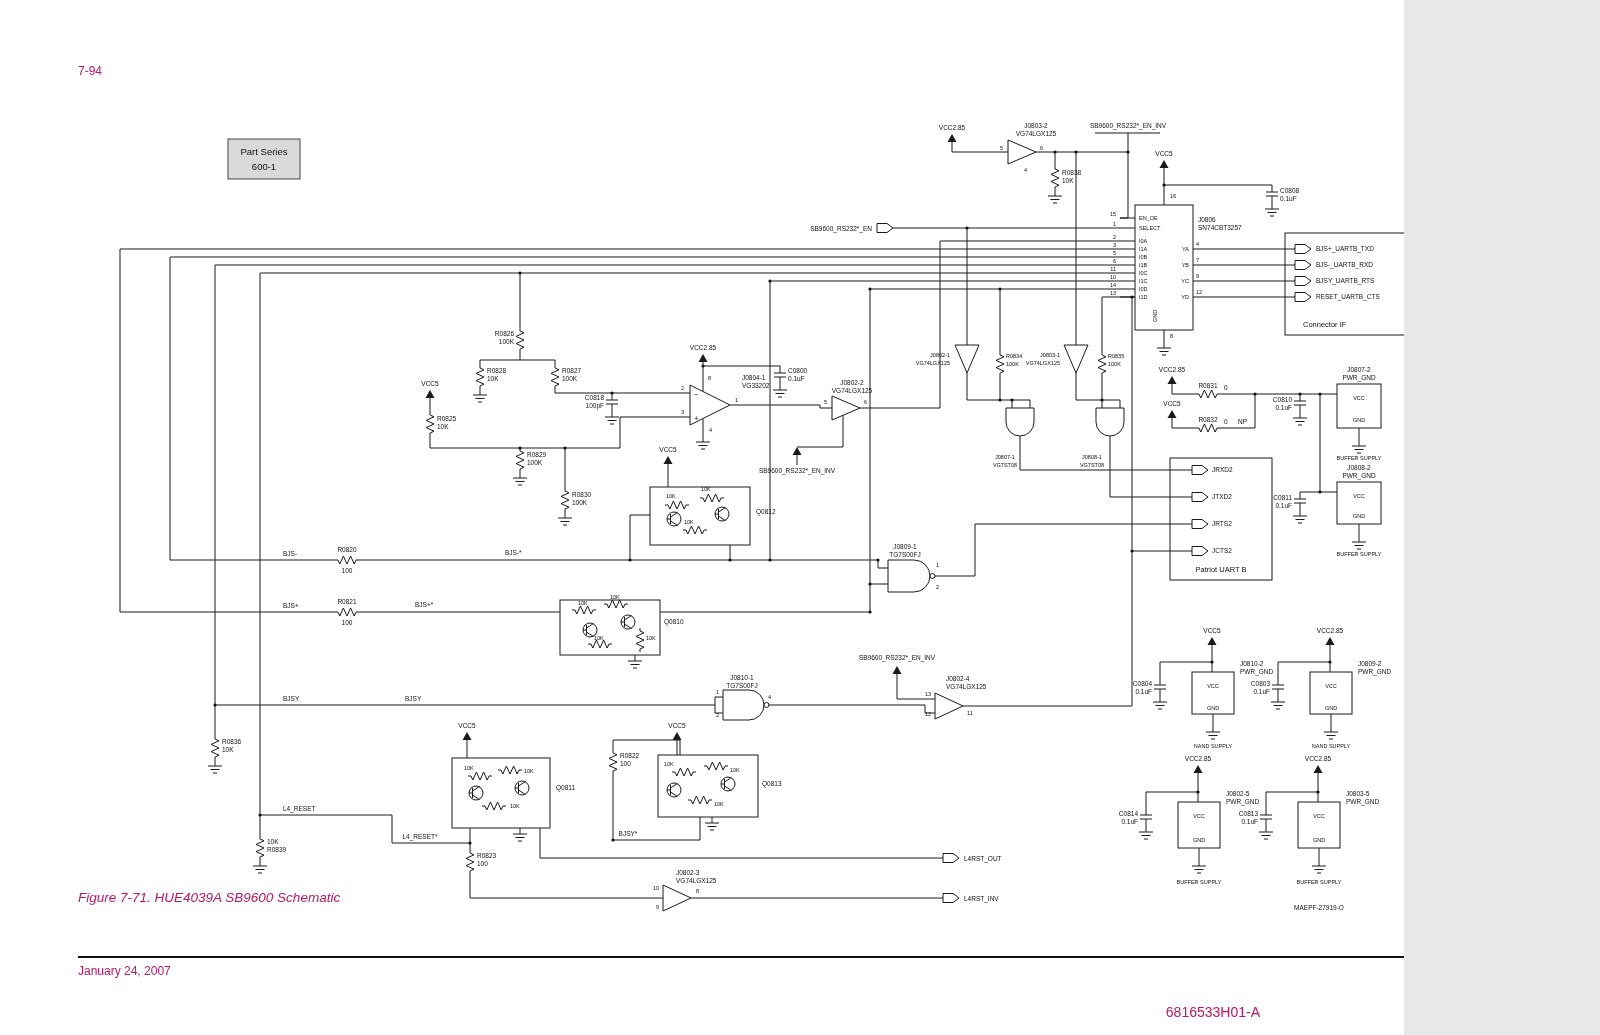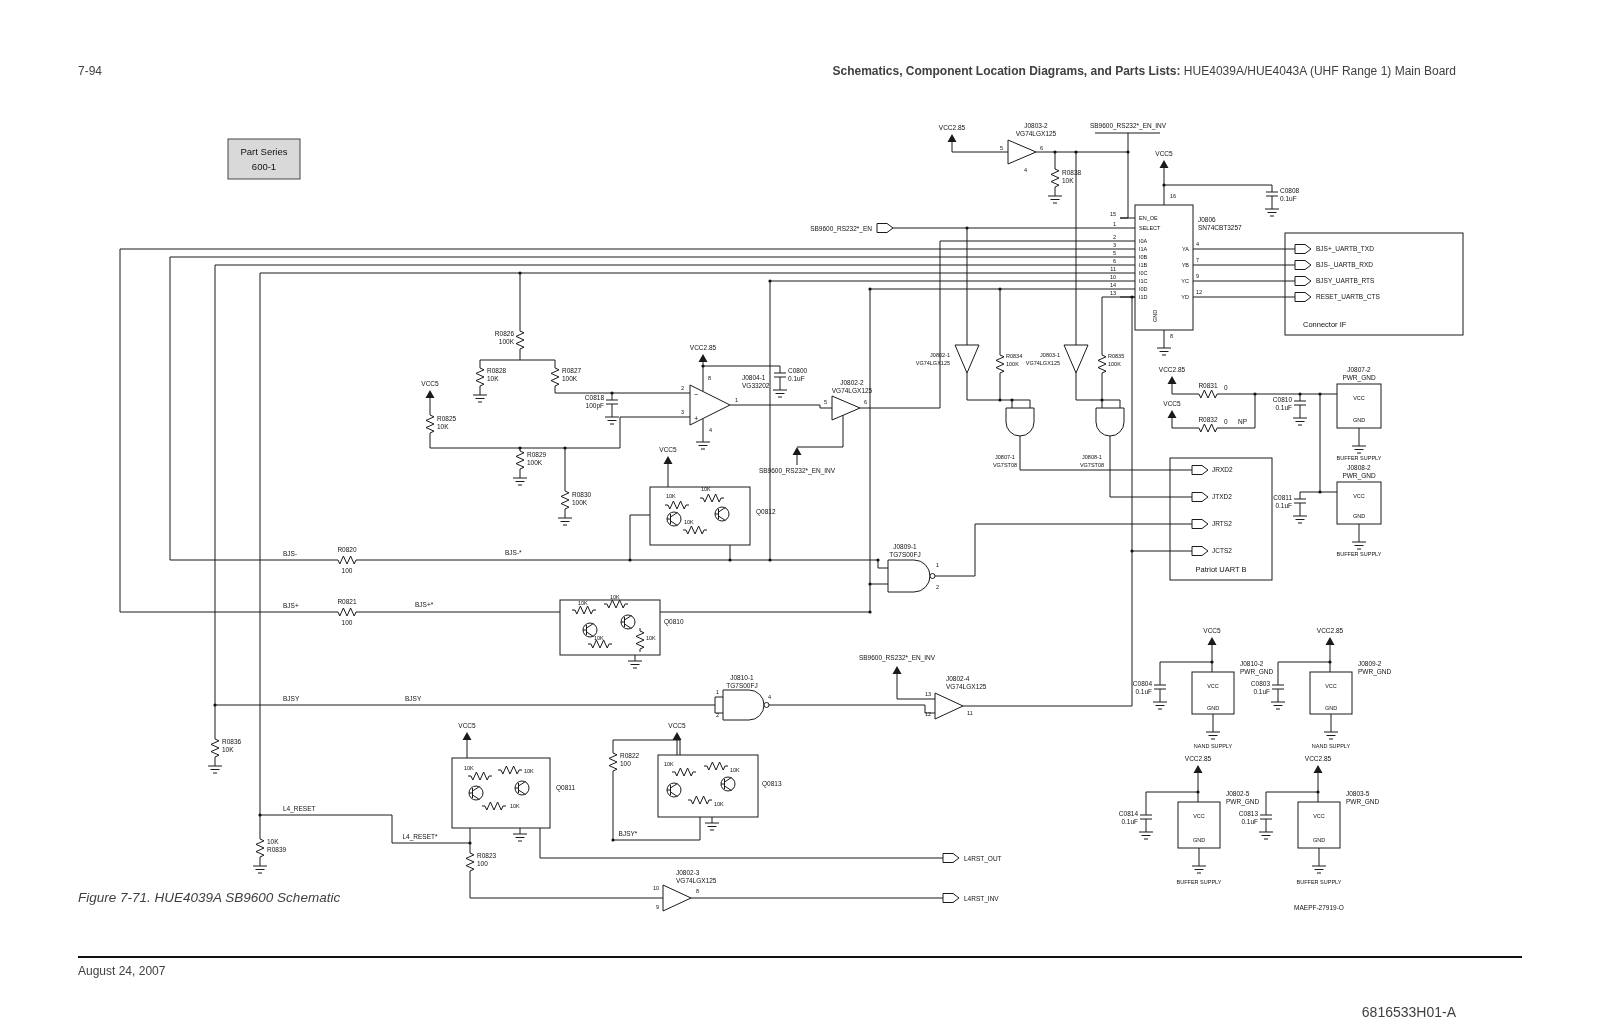--- a/index.html
+++ b/index.html
@@ -1,17 +1,17 @@
 <!DOCTYPE html>
 <html><head>
 <meta charset="utf-8">
 <style>
   html,body{margin:0;padding:0;background:#e8e8e8;}
-  .page{position:relative;width:1600px;height:1035px;background:#ffffff;overflow:hidden;
-        font-family:"Liberation Sans",sans-serif;color:#404040;text-decoration:underline;}
+  .page{position:relative;width:1404px;height:1035px;background:#ffffff;overflow:hidden;
+        font-family:"Liberation Sans",sans-serif;color:#be185d;text-decoration:underline;}
   .hdr-left{position:absolute;left:78px;top:64px;font-size:12px;}
   .hdr-right{position:absolute;right:144px;top:64px;font-size:12px;white-space:pre;}
   .hdr-right .b{font-weight:bold;}
   .caption{position:absolute;left:78px;top:890px;font-size:13.5px;font-style:italic;}
   .rule{position:absolute;left:78px;top:956px;width:1444px;height:1.5px;background:#111;}
   .ftr-left{position:absolute;left:78px;top:964px;font-size:12px;}
   .ftr-right{position:absolute;right:144px;top:1004px;font-size:14px;}
   svg{position:absolute;left:0;top:0;}
   svg text{font:6.5px "Liberation Sans",sans-serif;fill:#111;}
   svg text.p{font-size:5.5px;}
@@ -22,21 +22,20 @@
   svg .w{stroke:#1a1a1a;stroke-width:1;fill:none;}
   svg .box{fill:none;stroke:#1a1a1a;stroke-width:1;}
   svg .sym{fill:#fff;stroke:#1a1a1a;stroke-width:1;}
   svg .dot{fill:#111;stroke:none;}
 </style>
 </head>
 <body>
 
 <div class="page">
   <div class="hdr-left">7-94</div>
-  <div class="hdr-right"><span class="b">Schematics, Component Location Diagrams, and Parts Lists:</span><span> HUE4039A/HUE4043A (UHF Range 1) Main Board</span></div>
 
   <svg width="1600" height="1035" viewBox="0 0 1600 1035">
     <defs>
       <g id="gnd" stroke="#1a1a1a" fill="none">
         <line x1="0" y1="0" x2="0" y2="6"></line>
           <line x1="-7" y1="6" x2="7" y2="6"></line>
         <line x1="-4.5" y1="9.5" x2="4.5" y2="9.5"></line>
           <line x1="-2" y1="13" x2="2" y2="13"></line>
       </g>
       <g id="pwr">
@@ -580,15 +579,15 @@
       <text class="mid" x="420" y="839">L4_RESET*</text>
       <use href="#connr" x="943" y="858"></use>
       <text x="964" y="861">L4RST_OUT</text>
       <use href="#connr" x="943" y="898"></use>
       <text x="964" y="901">L4RST_INV</text>
     </g>
   </svg>
 
   <div class="caption">Figure 7-71. HUE4039A SB9600 Schematic</div>
   <div class="rule"></div>
-  <div class="ftr-left">August 24, 2007</div>
+  <div class="ftr-left">January 24, 2007</div>
   <div class="ftr-right">6816533H01-A</div>
 </div>
 
 </body></html>

